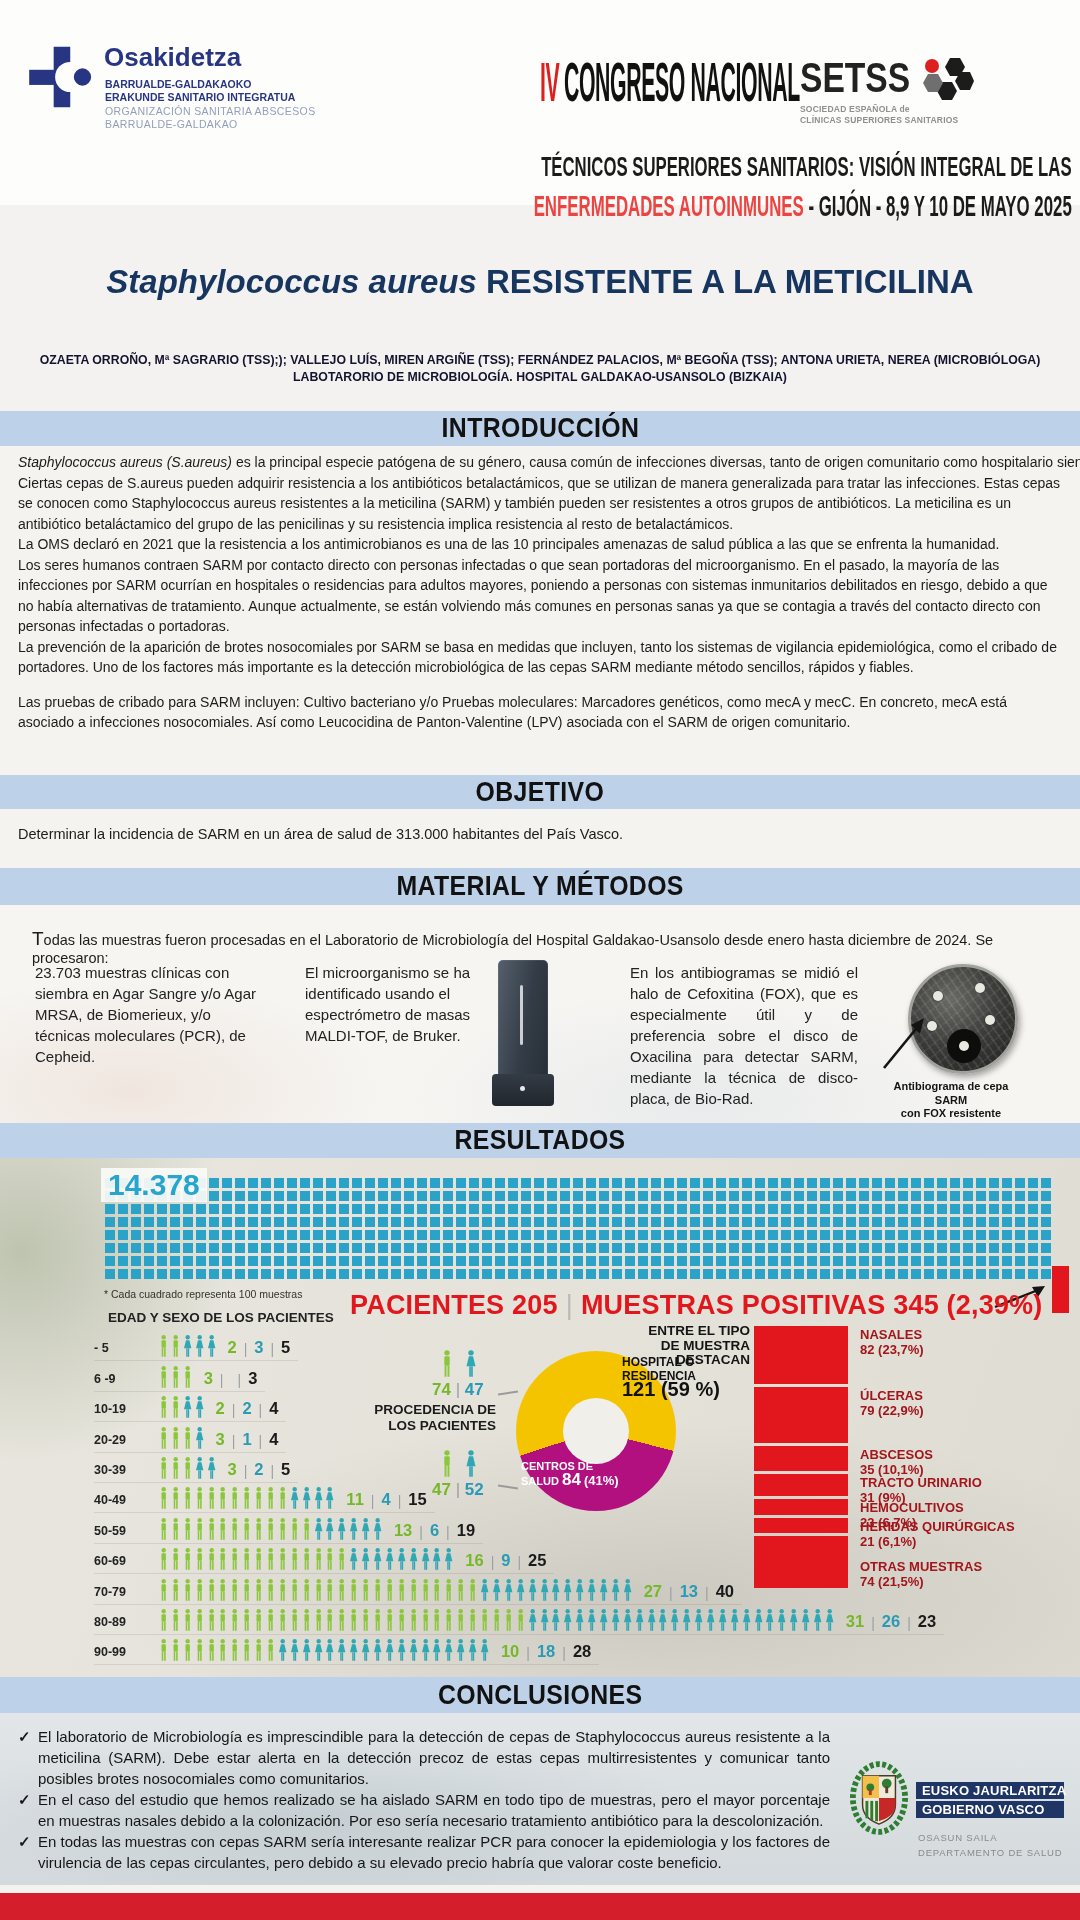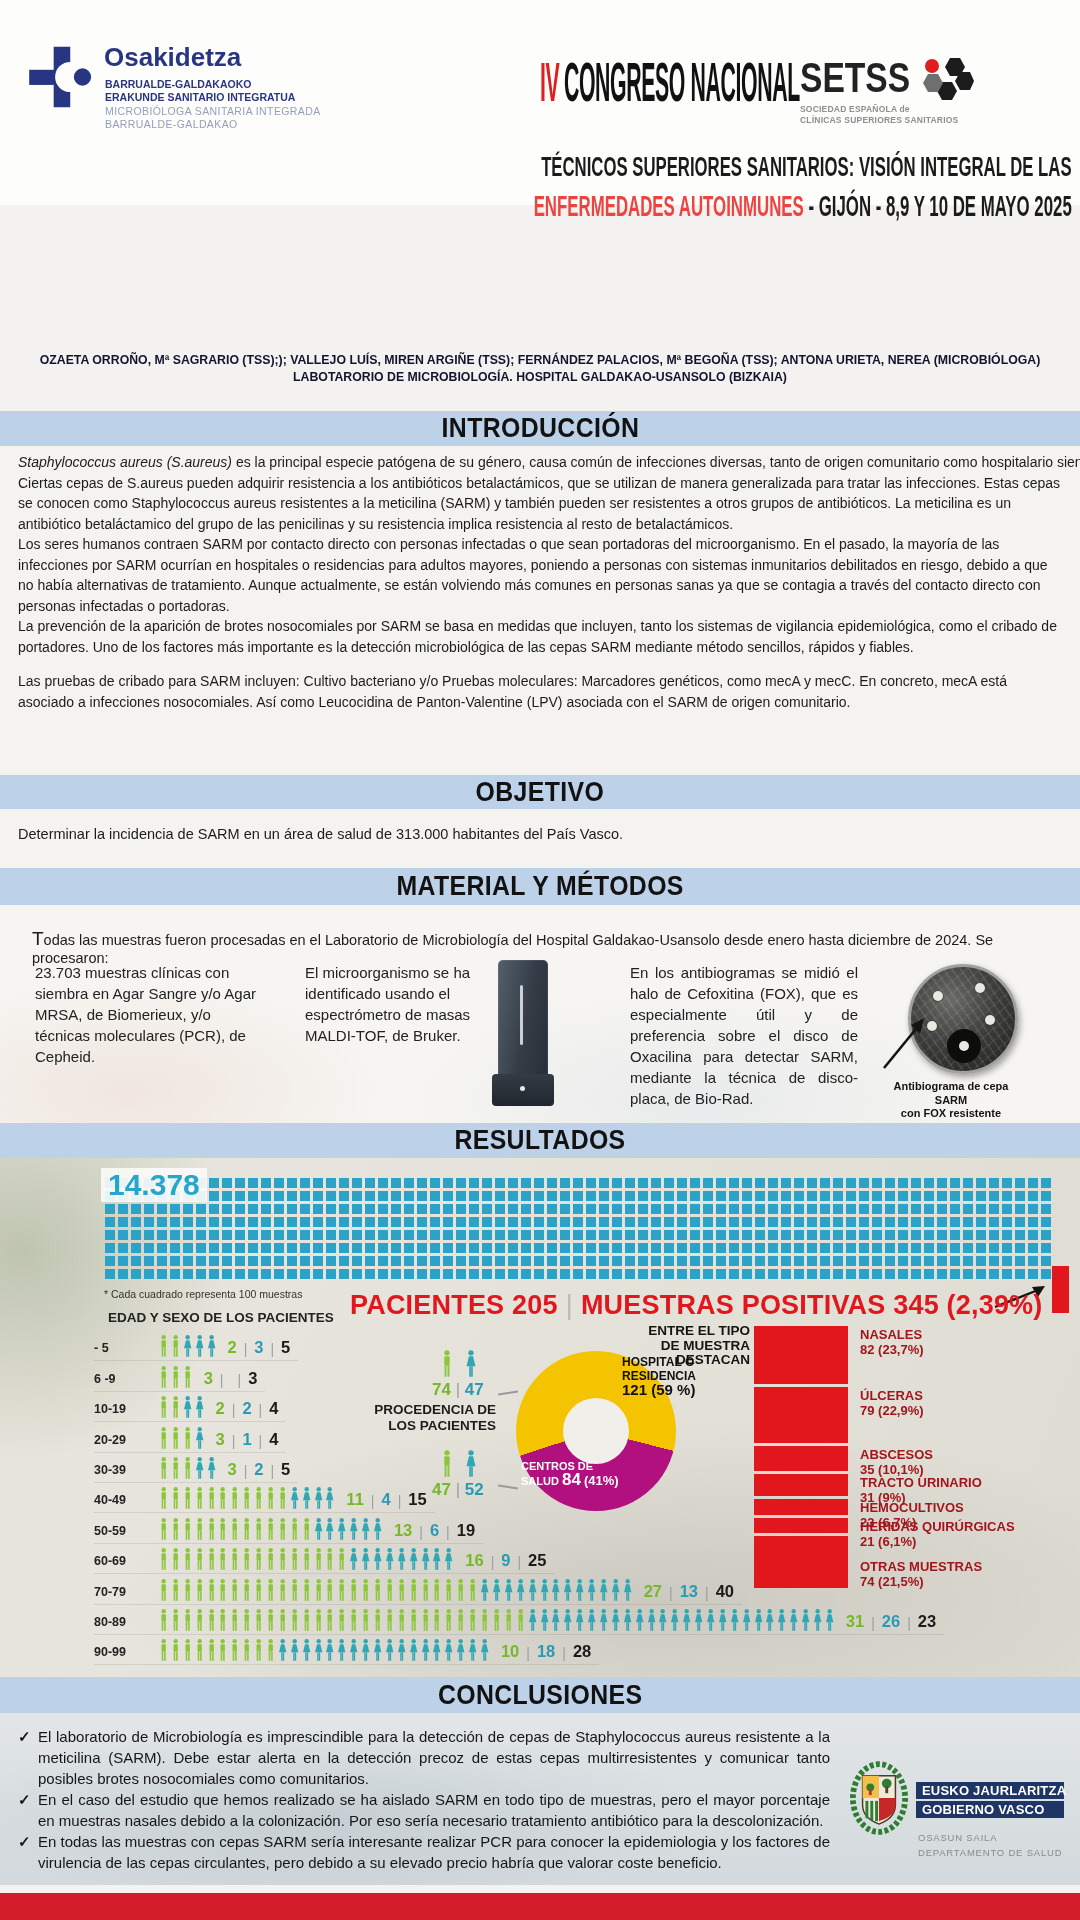--- a/index.html
+++ b/index.html
@@ -76,21 +76,21 @@
   .pnums .sep{color:#9aa0a6;font-weight:400;font-size:14px;}
   .pnums .m{color:#76b82a;} .pnums .f{color:#2a9ab5;} .pnums .t{color:#1a1a1a;}
   .proc-label{left:368px;top:1402px;width:128px;text-align:right;font-size:13.5px;line-height:15.5px;font-weight:700;color:#1c1c1c;}
   .proc-pair{position:absolute;display:flex;gap:10px;align-items:flex-end;}
   .proc-nums{position:absolute;font-size:17px;font-weight:800;white-space:nowrap;}
   .proc-nums .m{color:#76b82a;} .proc-nums .f{color:#2a9ab5;} .proc-nums .sep{color:#9aa0a6;font-weight:400;}
   .leader{position:absolute;background:#9a9a9a;height:1.5px;width:20px;}
   #donut{left:516px;top:1351px;width:160px;height:160px;border-radius:50%;position:absolute;}
   #donut .hole{position:absolute;left:47px;top:47px;width:66px;height:66px;border-radius:50%;background:#f1efe9;}
   .donut-lab1{left:622px;top:1356px;font-size:12px;line-height:13.5px;font-weight:800;color:#111;z-index:3;}
-  .donut-lab1 .big{font-size:15px;}
+  .donut-lab1 .big{font-size:20px;}
   .donut-lab2{left:521px;top:1460px;font-size:11px;line-height:13px;font-weight:800;color:#fff;z-index:3;}
   .donut-lab2 .big{font-size:17px;} .donut-lab2 .mid{font-size:13px;}
   .entre{left:618px;top:1324px;width:132px;text-align:right;font-size:13.5px;line-height:14.5px;font-weight:700;color:#141414;}
   #typebar{left:754px;top:1326px;width:94px;height:262px;position:absolute;}
   #typebar .seg{width:94px;background:#e2171d;}
   #typebar-labels{left:860px;top:1326px;width:218px;height:270px;position:absolute;}
   .tlabel{position:absolute;font-size:13px;line-height:15px;font-weight:800;color:#a3151b;}
   
   .maldi-tower{left:498px;top:960px;width:50px;height:118px;border-radius:5px 5px 2px 2px;
      background:linear-gradient(100deg,#55606c,#343d47 55%,#272e37);box-shadow:inset 0 0 0 1px rgba(255,255,255,0.08);}
@@ -138,21 +138,21 @@
       <circle cx="67" cy="50" r="21" fill="#fdfdfc"></circle>
       <circle cx="84" cy="50" r="12" fill="#283583"></circle>
     </svg>
   </div>
   <div class="abs osk-name">Osakidetza</div>
   <div class="abs osk-sub1">
     <div>BARRUALDE-GALDAKAOKO</div>
     <div>ERAKUNDE SANITARIO INTEGRATUA</div>
   </div>
   <div class="abs osk-sub2">
-    <div>MICROBIÓLOGA SANITARIA INTEGRADA</div>
+    <div>ORGANIZACIÓN SANITARIA ABSCESOS</div>
     <div>BARRUALDE-GALDAKAO</div>
   </div>
 
   <div class="abs congress-line">
     <span class="num">IV</span><span>CONGRESO NACIONAL</span>
   </div>
   <div class="abs setss">SETSS</div>
   <div class="abs" style="left:912px;top:56px;">
     <svg width="62" height="50" viewBox="0 0 62 50">
       <polygon points="38,2 48,2 53,11 48,20 38,20 33,11" fill="#1c1c1c"></polygon>
@@ -169,20 +169,21 @@
   <div class="abs congress-sub1">
     <span>TÉCNICOS SUPERIORES SANITARIOS: VISIÓN INTEGRAL DE LAS</span>
   </div>
   <div class="abs congress-sub2">
     <span class="wrap">
       <span class="red pre">ENFERMEDADES AUTOINMUNES</span><span class="pre"> - </span><span class="city pre">GIJÓN</span><span class="pre"> - 8,9 Y 10 DE MAYO 2025</span>
     </span>
   </div>
 
   <div class="abs main-title">
+    <div><span class="it pre">Staphylococcus aureus</span><span class="pre"> RESISTENTE A LA METICILINA</span></div>
   </div>
   <div class="abs authors">
     <div>OZAETA ORROÑO, Mª SAGRARIO (TSS);); VALLEJO LUÍS, MIREN ARGIÑE (TSS); FERNÁNDEZ PALACIOS, Mª BEGOÑA (TSS); ANTONA URIETA, NEREA (MICROBIÓLOGA)</div>
     <div>LABOTARORIO DE MICROBIOLOGÍA. HOSPITAL GALDAKAO-USANSOLO (BIZKAIA)</div>
   </div>
 
   <div class="secbar" style="top:411px;height:35px;">
     <span class="cond">INTRODUCCIÓN</span>
   </div>
   <div class="secbar" style="top:775px;height:34px;">
@@ -194,20 +195,21 @@
   <div class="secbar" style="top:1123px;height:35px;">
     <span class="cond">RESULTADOS</span>
   </div>
   <div class="secbar" style="top:1677px;height:36px;">
     <span class="cond">CONCLUSIONES</span>
   </div>
 
   <div class="abs intro-text">
     <p><i class="pre">Staphylococcus aureus (S.aureus)</i><span class="pre"> es la principal especie patógena de su género, causa común de infecciones diversas, tanto de origen comunitario como hospitalario siendo una bacteria presente en la piel y en las mucosas en el 20-30 % de las personas sanas. La mayor parte del tiempo es inofensiva causando infecciones locales en piel y heridas pudiendo colonizar cualquier parte del organismo.</span></p>
     <p>Ciertas cepas de S.aureus pueden adquirir resistencia a los antibióticos betalactámicos, que se utilizan de manera generalizada para tratar las infecciones. Estas cepas se conocen como Staphylococcus aureus resistentes a la meticilina (SARM) y también pueden ser resistentes a otros grupos de antibióticos. La meticilina es un antibiótico betaláctamico del grupo de las penicilinas y su resistencia implica resistencia al resto de betalactámicos.</p>
+    <p>La OMS declaró en 2021 que la resistencia a los antimicrobianos es una de las 10 principales amenazas de salud pública a las que se enfrenta la humanidad.</p>
     <p>Los seres humanos contraen SARM por contacto directo con personas infectadas o que sean portadoras del microorganismo. En el pasado, la mayoría de las infecciones por SARM ocurrían en hospitales o residencias para adultos mayores, poniendo a personas con sistemas inmunitarios debilitados en riesgo, debido a que no había alternativas de tratamiento. Aunque actualmente, se están volviendo más comunes en personas sanas ya que se contagia a través del contacto directo con personas infectadas o portadoras.</p>
     <p>La prevención de la aparición de brotes nosocomiales por SARM se basa en medidas que incluyen, tanto los sistemas de vigilancia epidemiológica, como el cribado de portadores. Uno de los factores más importante es la detección microbiológica de las cepas SARM mediante método sencillos, rápidos y fiables.</p>
     <p class="last">Las pruebas de cribado para SARM incluyen: Cultivo bacteriano y/o Pruebas moleculares: Marcadores genéticos, como mecA y mecC. En concreto, mecA está asociado a infecciones nosocomiales. Así como Leucocidina de Panton-Valentine (LPV) asociada con el SARM de origen comunitario.</p>
   </div>
 
   <div class="abs objective-text">Determinar la incidencia de SARM en un área de salud de 313.000 habitantes del País Vasco.</div>
 
   <div class="abs methods-intro">Todas las muestras fueron procesadas en el Laboratorio de Microbiología del Hospital Galdakao-Usansolo desde enero hasta diciembre de 2024. Se procesaron:</div>
   <div class="abs mbox" style="left:35px;top:962px;width:230px;">23.703 muestras clínicas con siembra en Agar Sangre y/o Agar MRSA, de Biomerieux, y/o técnicas moleculares (PCR), de Cepheid.</div>
   <div class="abs mbox" style="left:305px;top:962px;width:168px;">El microorganismo se ha identificado usando el espectrómetro de masas MALDI-TOF,  de Bruker.</div>

